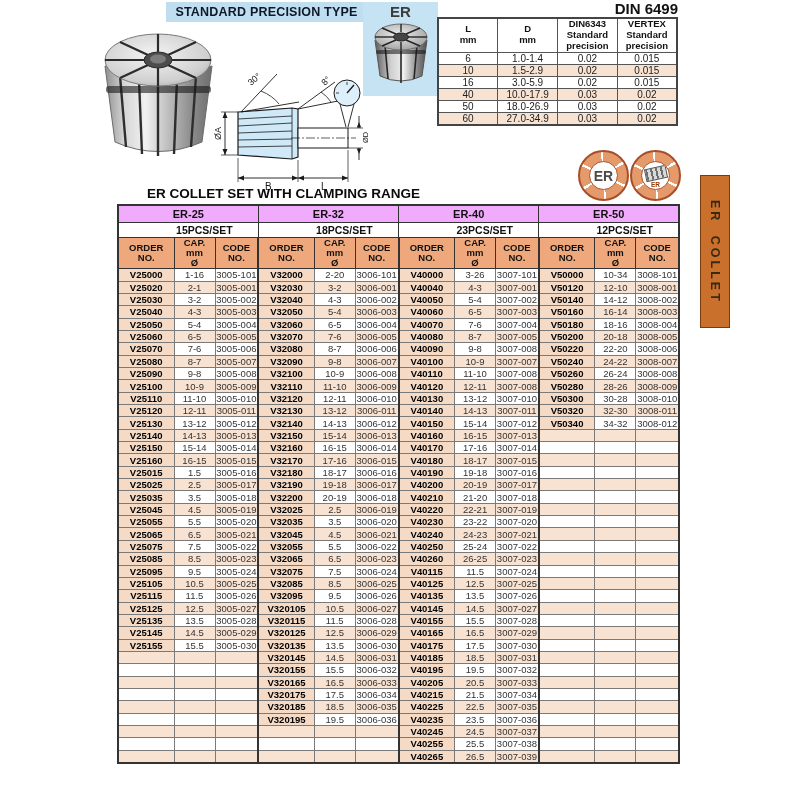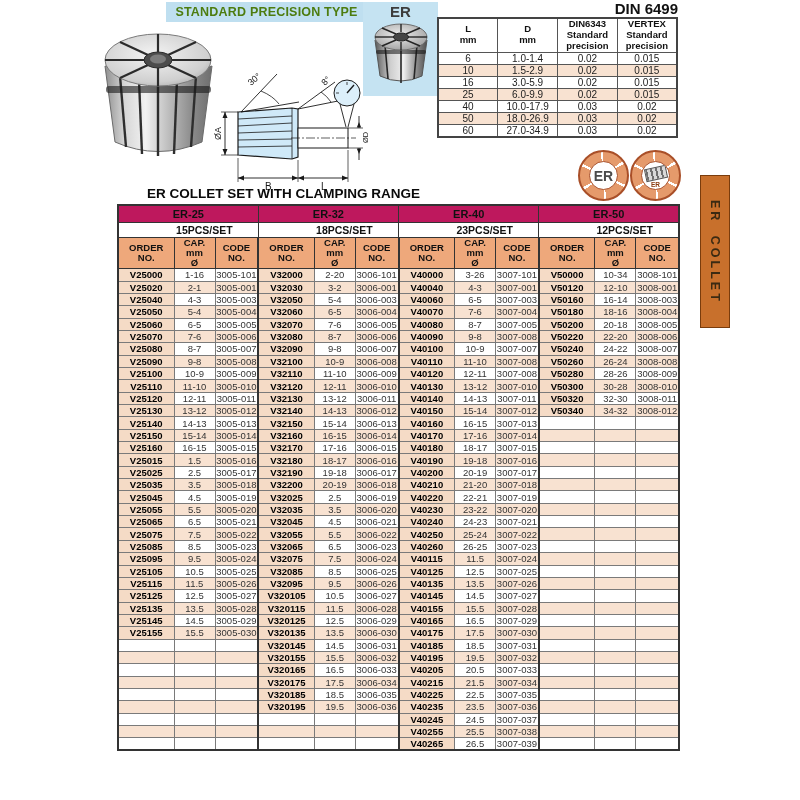--- a/index.html
+++ b/index.html
@@ -1,21 +1,21 @@
 <!DOCTYPE html>
 <html><head>
 <meta charset="utf-8">
 <style>
   * { margin:0; padding:0; box-sizing:border-box; }
   body { background:#fff; font-family:"Liberation Sans", sans-serif; }
   .page { position:relative; width:800px; height:800px; background:#fff; overflow:hidden; }
 
   
   .precision-label { position:absolute; left:166px; top:2px; width:201px; height:20px;
-    background:#BFDFF0; color:#4d7c0f; font-weight:bold; font-size:12.5px;
+    background:#BFDFF0; color:#0f172a; font-weight:bold; font-size:12.5px;
     display:flex; align-items:center; justify-content:center; letter-spacing:.2px; }
   .er-photo-box { position:absolute; left:363px; top:2px; width:75px; height:94px;
     background:#C5E3F2; display:flex; flex-direction:column; align-items:center; }
   .er-photo-label { font-weight:bold; font-size:15px; color:#3c3c3c; margin-top:1px; }
   .din-title { position:absolute; left:437px; top:0; width:241px; height:16px;
     text-align:right; font-weight:bold; font-size:15px; color:#111; }
 
   
   .big-collet { position:absolute; left:102px; top:28px; width:113px; height:131px; }
   .drawing { position:absolute; left:213px; top:62px; }
@@ -51,21 +51,21 @@
   .side-tab { position:absolute; left:700px; top:175px; width:30px; height:153px;
     background:#C8702C; border:1px solid #7a3c0c;
     writing-mode:vertical-rl; display:flex; align-items:center; justify-content:center;
     font-weight:bold; font-size:12.5px; color:#3b2a12; letter-spacing:3px; word-spacing:6px; }
 
   
   .main-title { position:absolute; left:117px; top:186px; font-weight:bold; font-size:13.5px; color:#0a0a0a;margin-left:30px; }
   .main-table { position:absolute; left:117px; top:204px; width:561px;
     border-collapse:collapse; table-layout:fixed; border:2px solid #333; }
   .main-table th, .main-table td { border:1px solid #7a7a7a; text-align:center; overflow:hidden; }
-  .main-table th.g { background:#be185d; font-size:11px; font-weight:bold; height:17px; color:#111;
+  .main-table th.g { background:#f0abfc; font-size:11px; font-weight:bold; height:17px; color:#111;
     border-color:#333; }
   .main-table th.s { background:#fff; font-size:10.5px; font-weight:bold; height:15px; color:#111;
     border-color:#333;padding-left:32px; }
   .main-table th.h { background:#EEA87B; font-size:9.5px; font-weight:bold; line-height:1.08;
     white-space:pre-line; height:30px; color:#111; border-color:#333; }
   .main-table td { height:12.35px; font-size:9.5px; color:#333; padding:0; }
   .main-table tbody tr:nth-child(even) td { background:#F8E2D1; }
   .main-table tbody tr:nth-child(odd) td { background:#fff; }
   .main-table td.c0 { font-weight:bold; color:#000; }
   .main-table td.c0, .main-table th.h.c0 { border-left:2px solid #333; }
@@ -249,26 +249,20 @@
           <td>0.02</td>
           <td>0.015</td>
         </tr>
         <tr>
           <td>16</td>
           <td>3.0-5.9</td>
           <td>0.02</td>
           <td>0.015</td>
         </tr>
         <tr>
-          <td>25</td>
-          <td>6.0-9.9</td>
-          <td>0.02</td>
-          <td>0.015</td>
-        </tr>
-        <tr>
           <td>40</td>
           <td>10.0-17.9</td>
           <td>0.03</td>
           <td>0.02</td>
         </tr>
         <tr>
           <td>50</td>
           <td>18.0-26.9</td>
           <td>0.03</td>
           <td>0.02</td>
@@ -381,20 +375,34 @@
           <td class="c1">3-2</td>
           <td class="c2">3006-001</td>
           <td class="c0 filled">V40040</td>
           <td class="c1">4-3</td>
           <td class="c2">3007-001</td>
           <td class="c0 filled">V50120</td>
           <td class="c1">12-10</td>
           <td class="c2">3008-001</td>
         </tr>
         <tr>
+          <td class="c0 filled">V25030</td>
+          <td class="c1">3-2</td>
+          <td class="c2">3005-002</td>
+          <td class="c0 filled">V32040</td>
+          <td class="c1">4-3</td>
+          <td class="c2">3006-002</td>
+          <td class="c0 filled">V40050</td>
+          <td class="c1">5-4</td>
+          <td class="c2">3007-002</td>
+          <td class="c0 filled">V50140</td>
+          <td class="c1">14-12</td>
+          <td class="c2">3008-002</td>
+        </tr>
+        <tr>
           <td class="c0 filled">V25040</td>
           <td class="c1">4-3</td>
           <td class="c2">3005-003</td>
           <td class="c0 filled">V32050</td>
           <td class="c1">5-4</td>
           <td class="c2">3006-003</td>
           <td class="c0 filled">V40060</td>
           <td class="c1">6-5</td>
           <td class="c2">3007-003</td>
           <td class="c0 filled">V50160</td>

